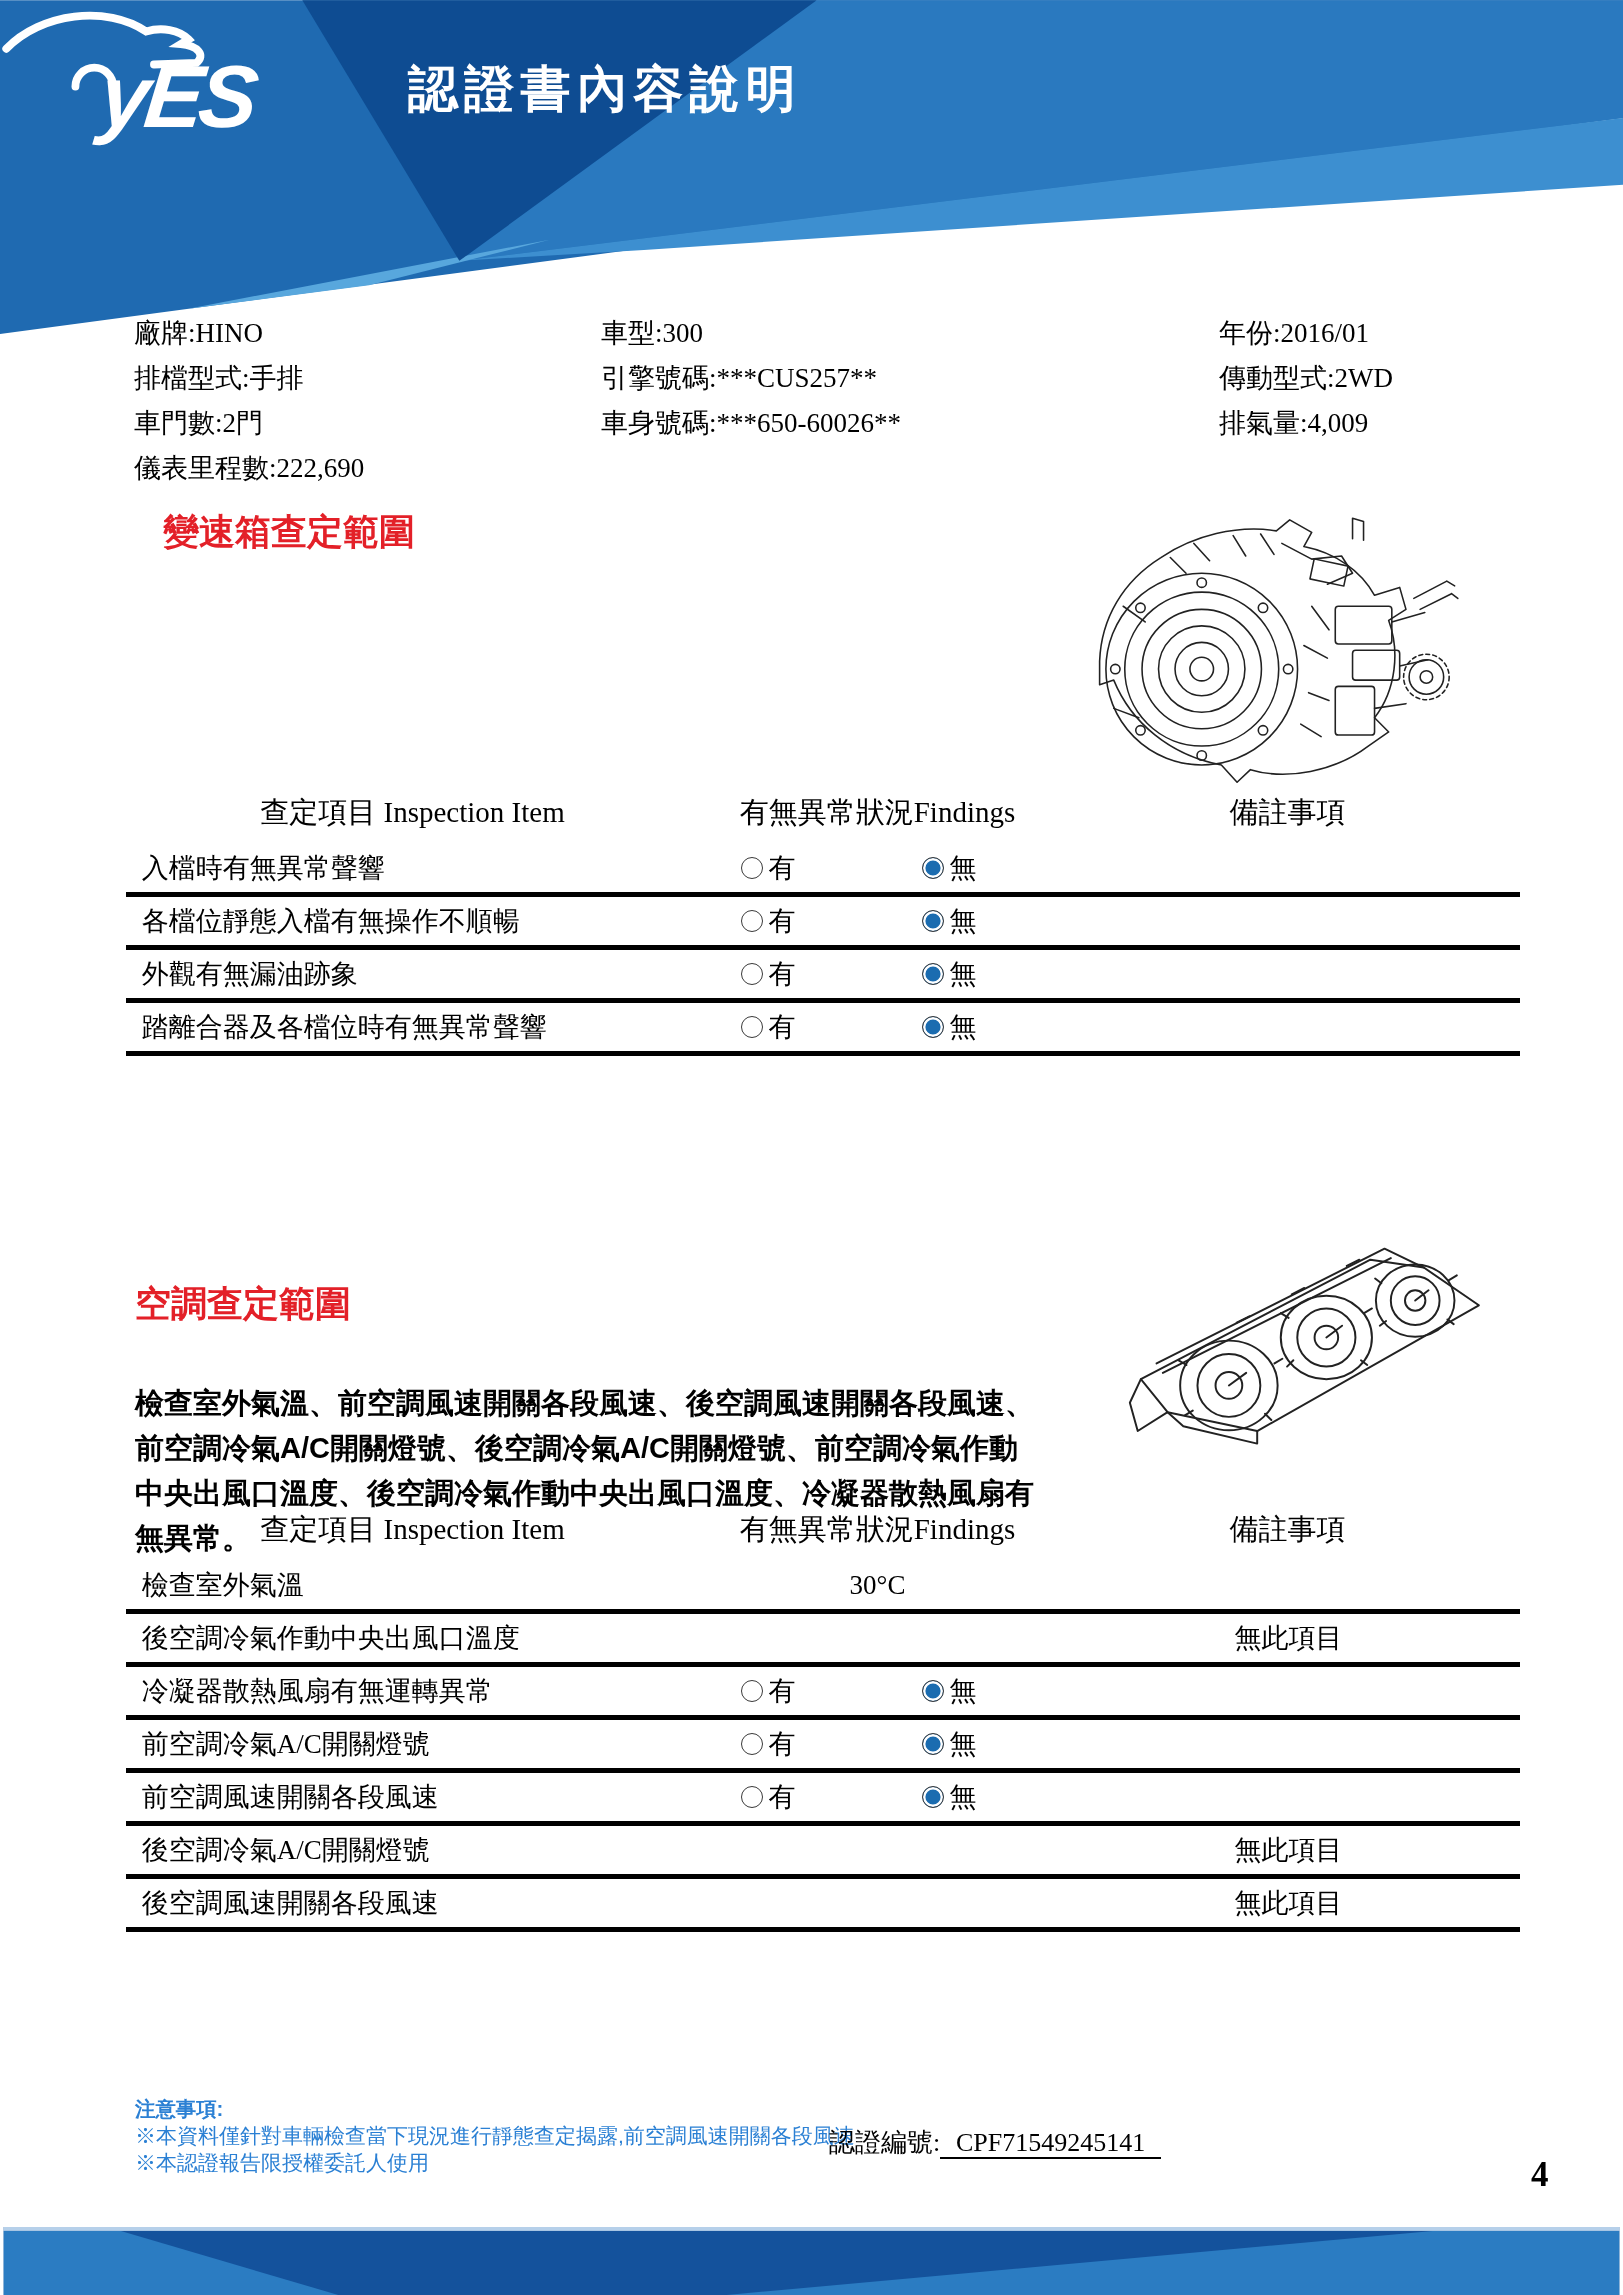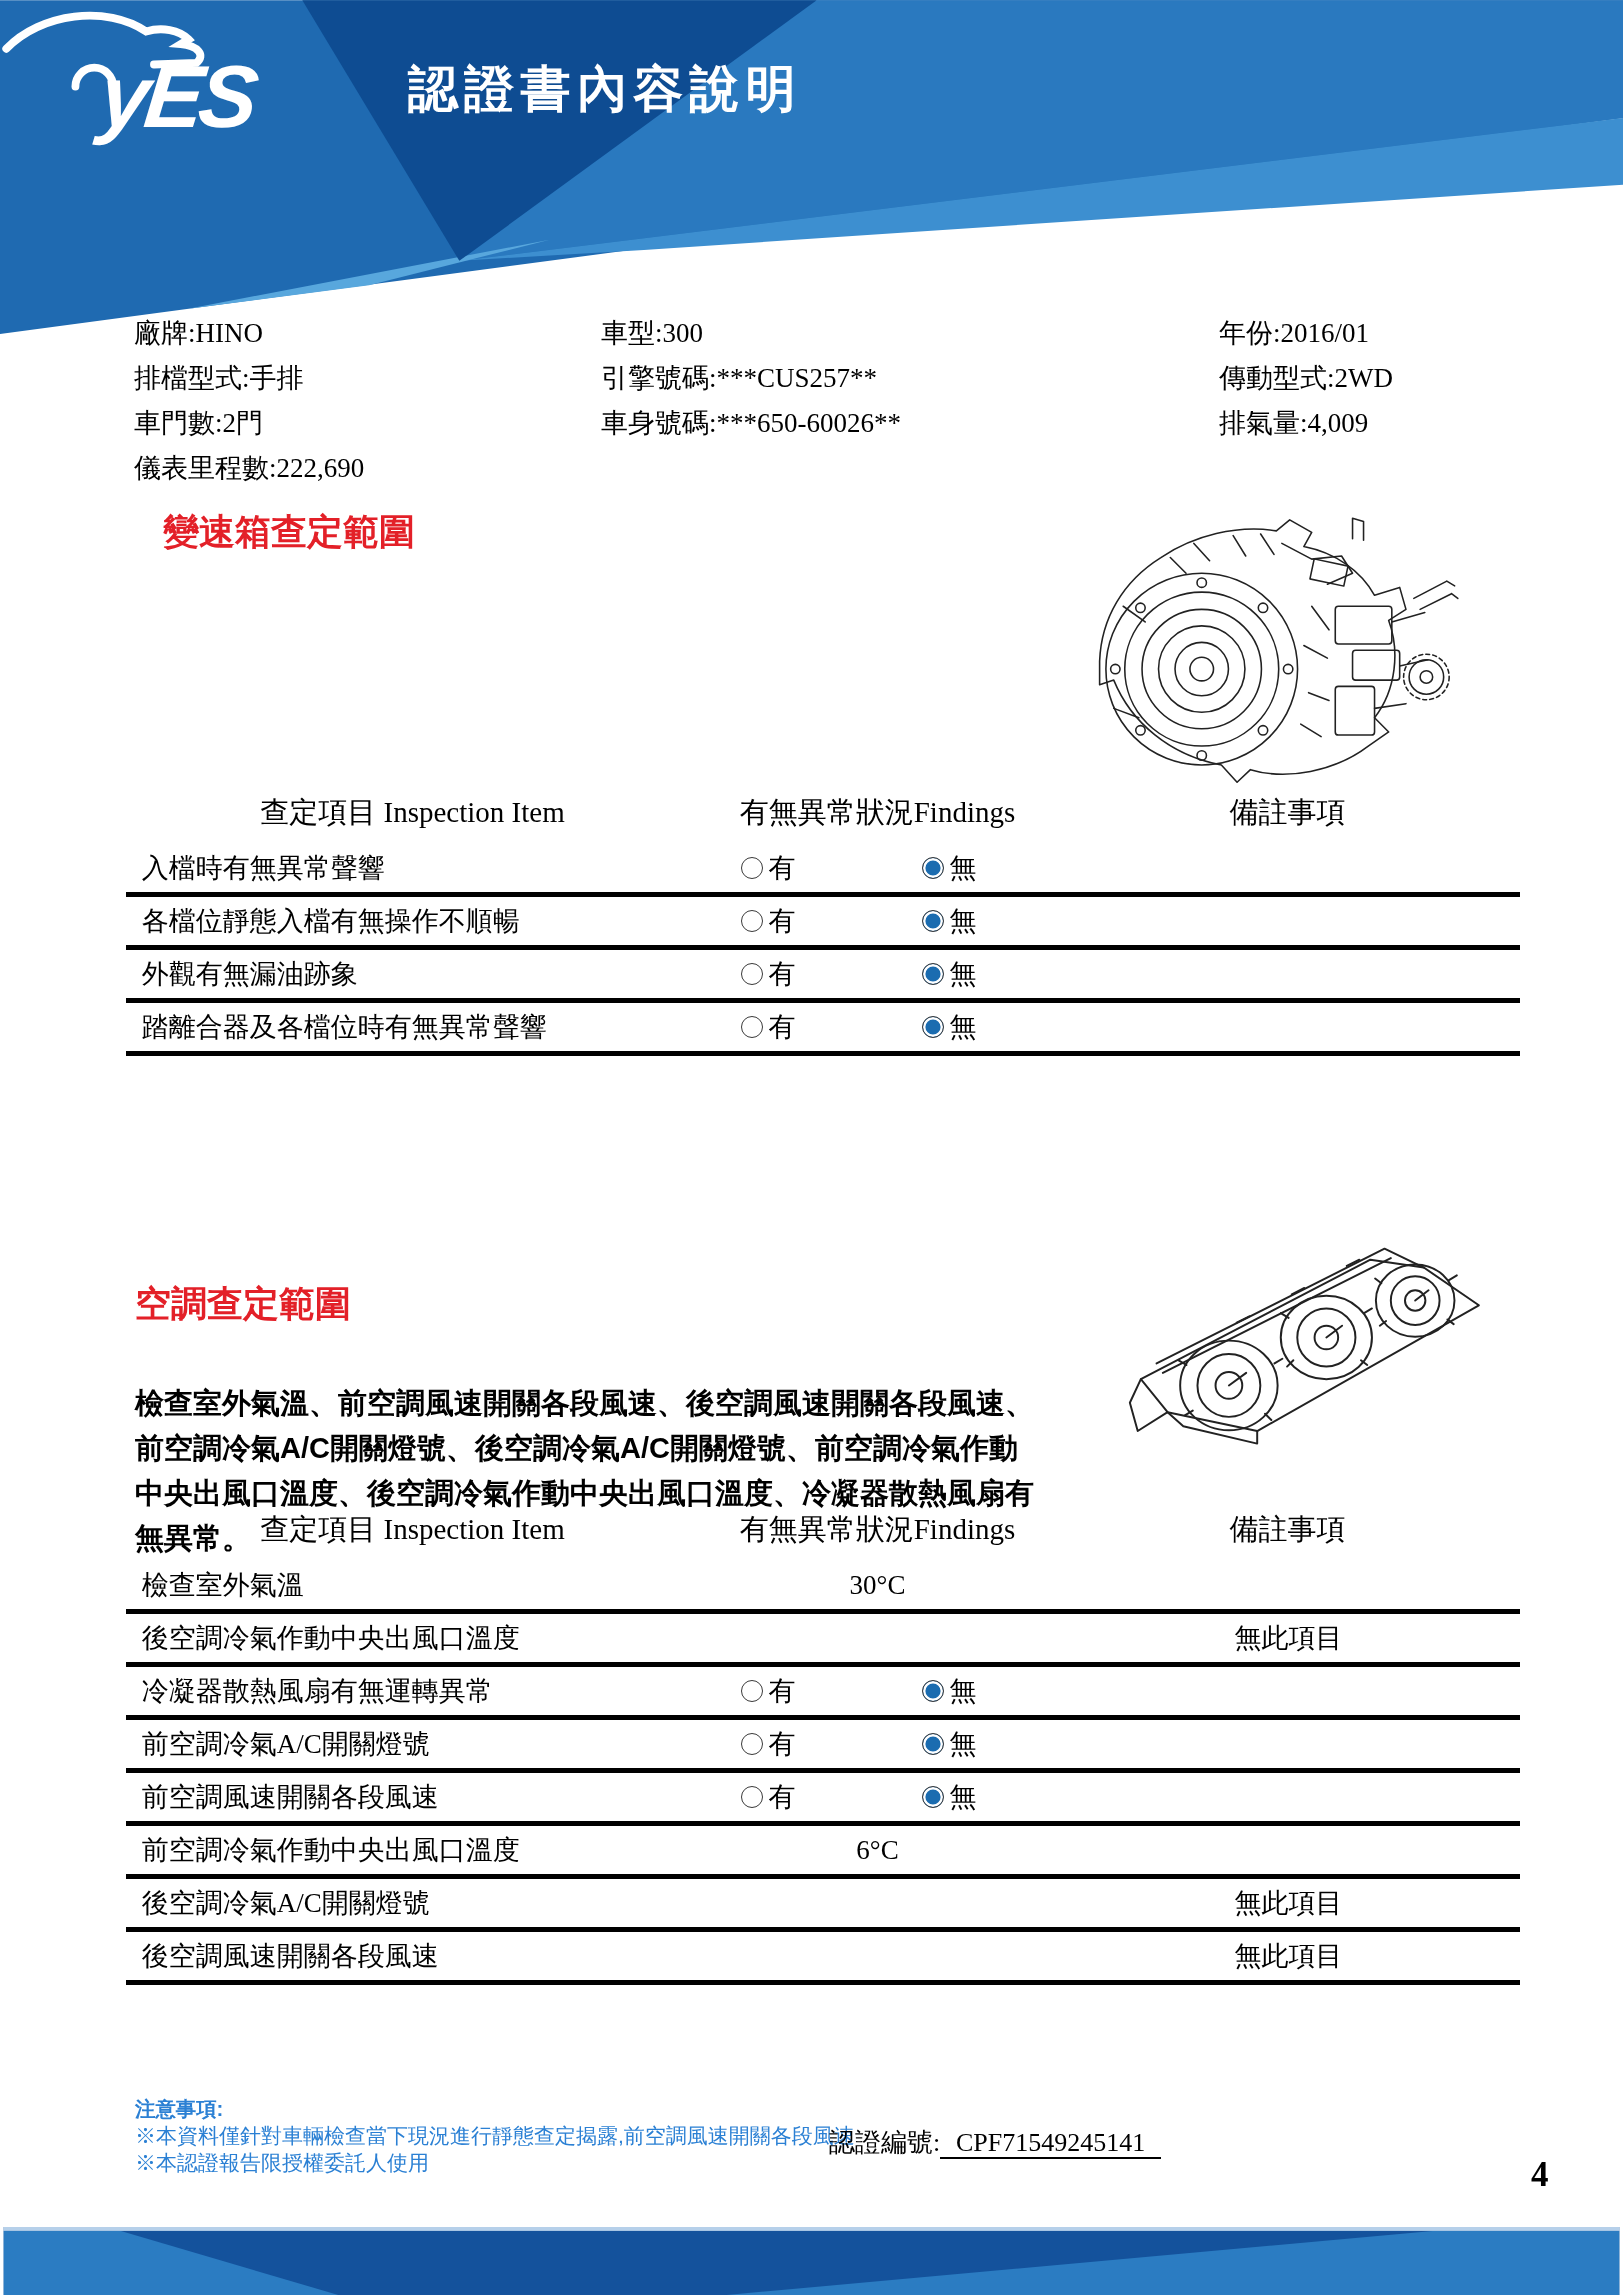--- a/index.html
+++ b/index.html
@@ -267,24 +267,20 @@
       <div class="cell radio r-yes">
           <span class="dot"></span>
           <span>有</span>
         </div>
       <div class="cell radio r-no">
           <span class="dot sel"></span>
           <span>無</span>
         </div>
     </div>
     <div class="trow">
-      <div class="cell c-item">前空調冷氣作動中央出風口溫度</div>
-      <div class="cell c-find">6°C</div>
-    </div>
-    <div class="trow">
       <div class="cell c-item">後空調冷氣A/C開關燈號</div>
       <div class="cell c-remark">無此項目</div>
     </div>
     <div class="trow">
       <div class="cell c-item">後空調風速開關各段風速</div>
       <div class="cell c-remark">無此項目</div>
     </div>
   </div>
 
   <div class="note-title">注意事項:</div>

